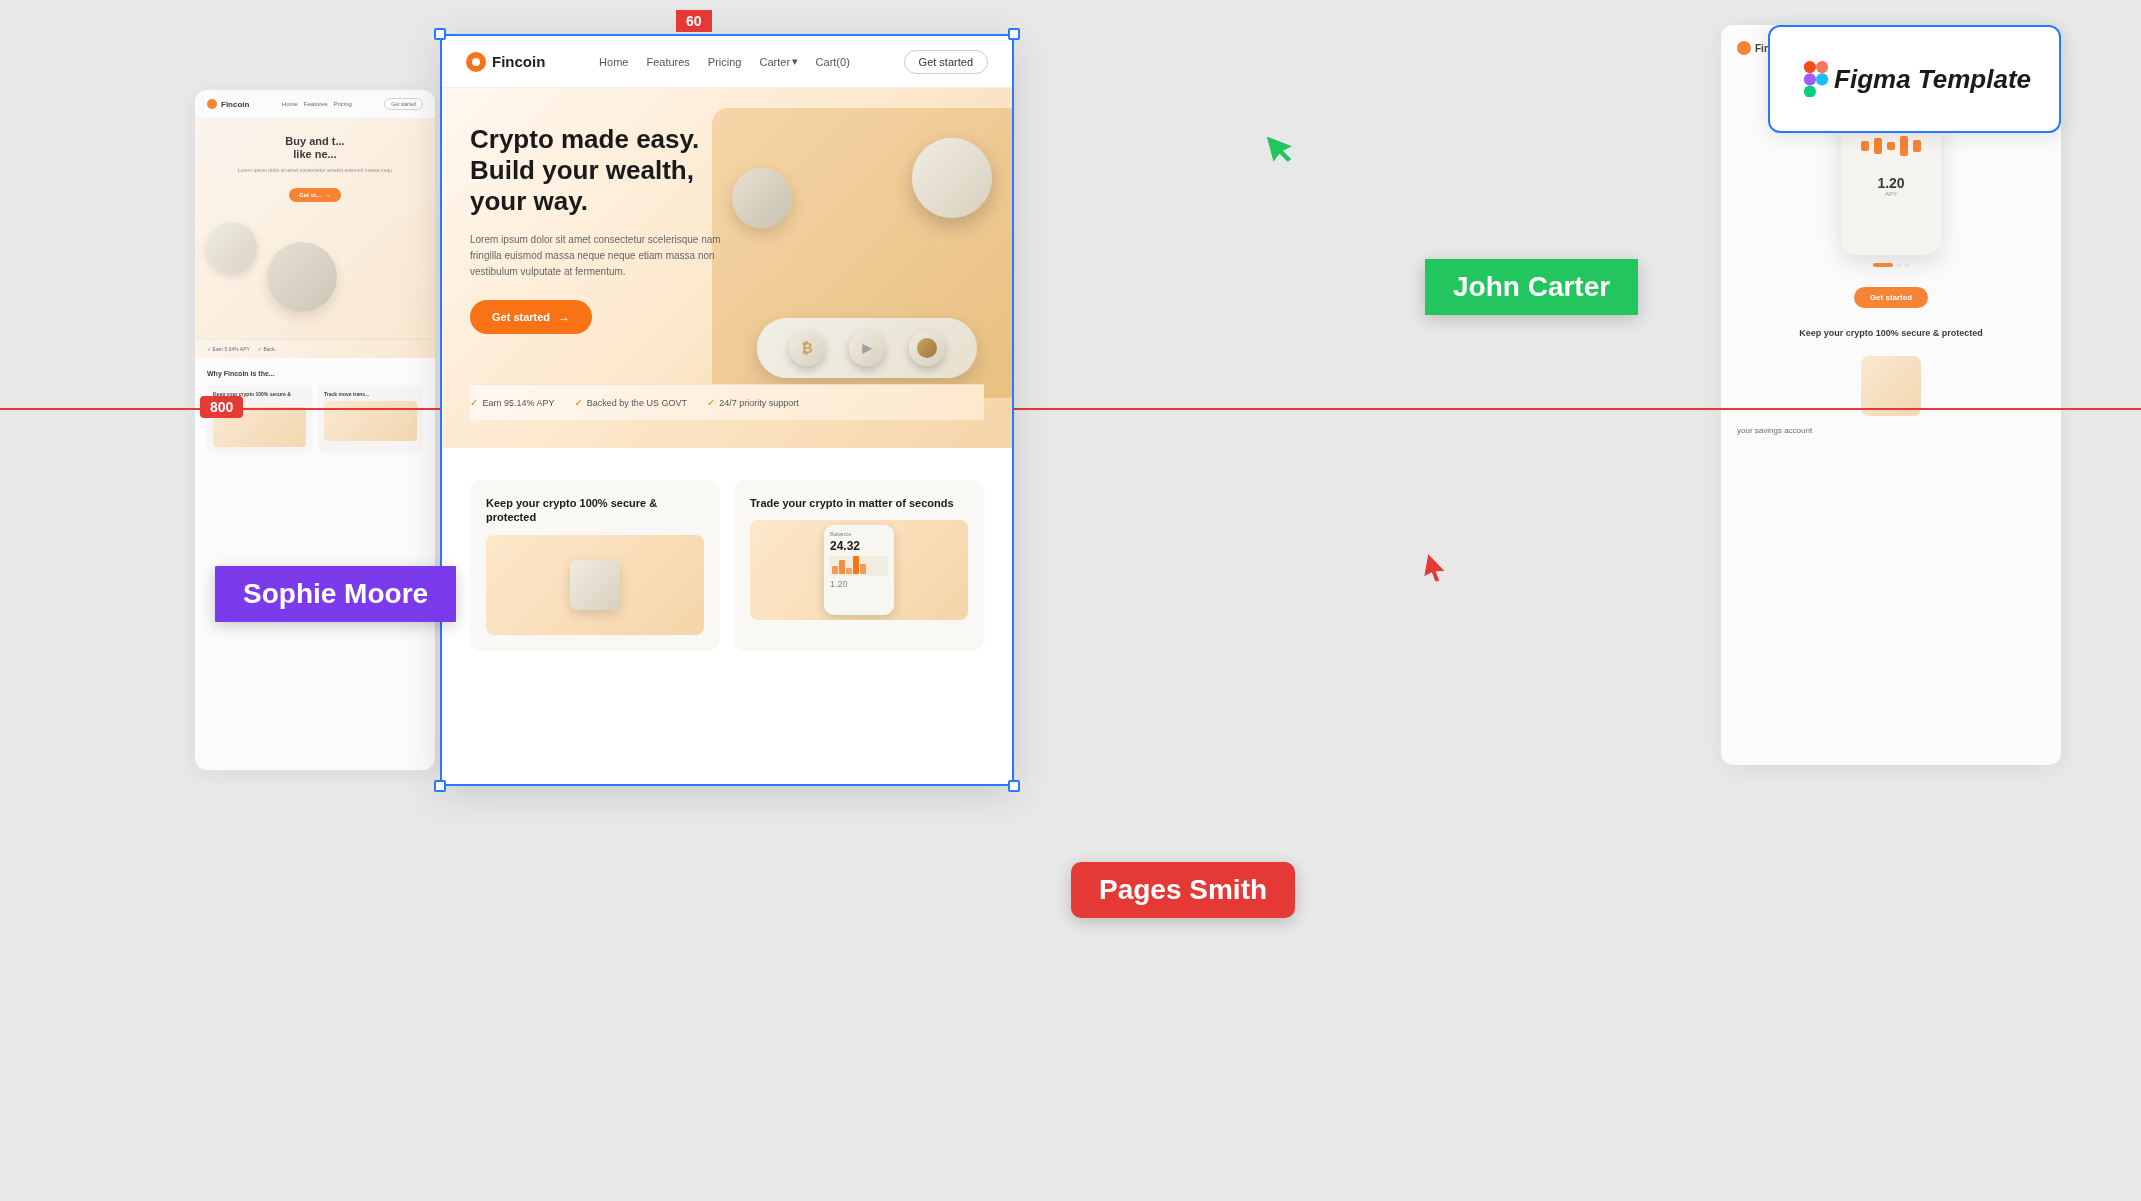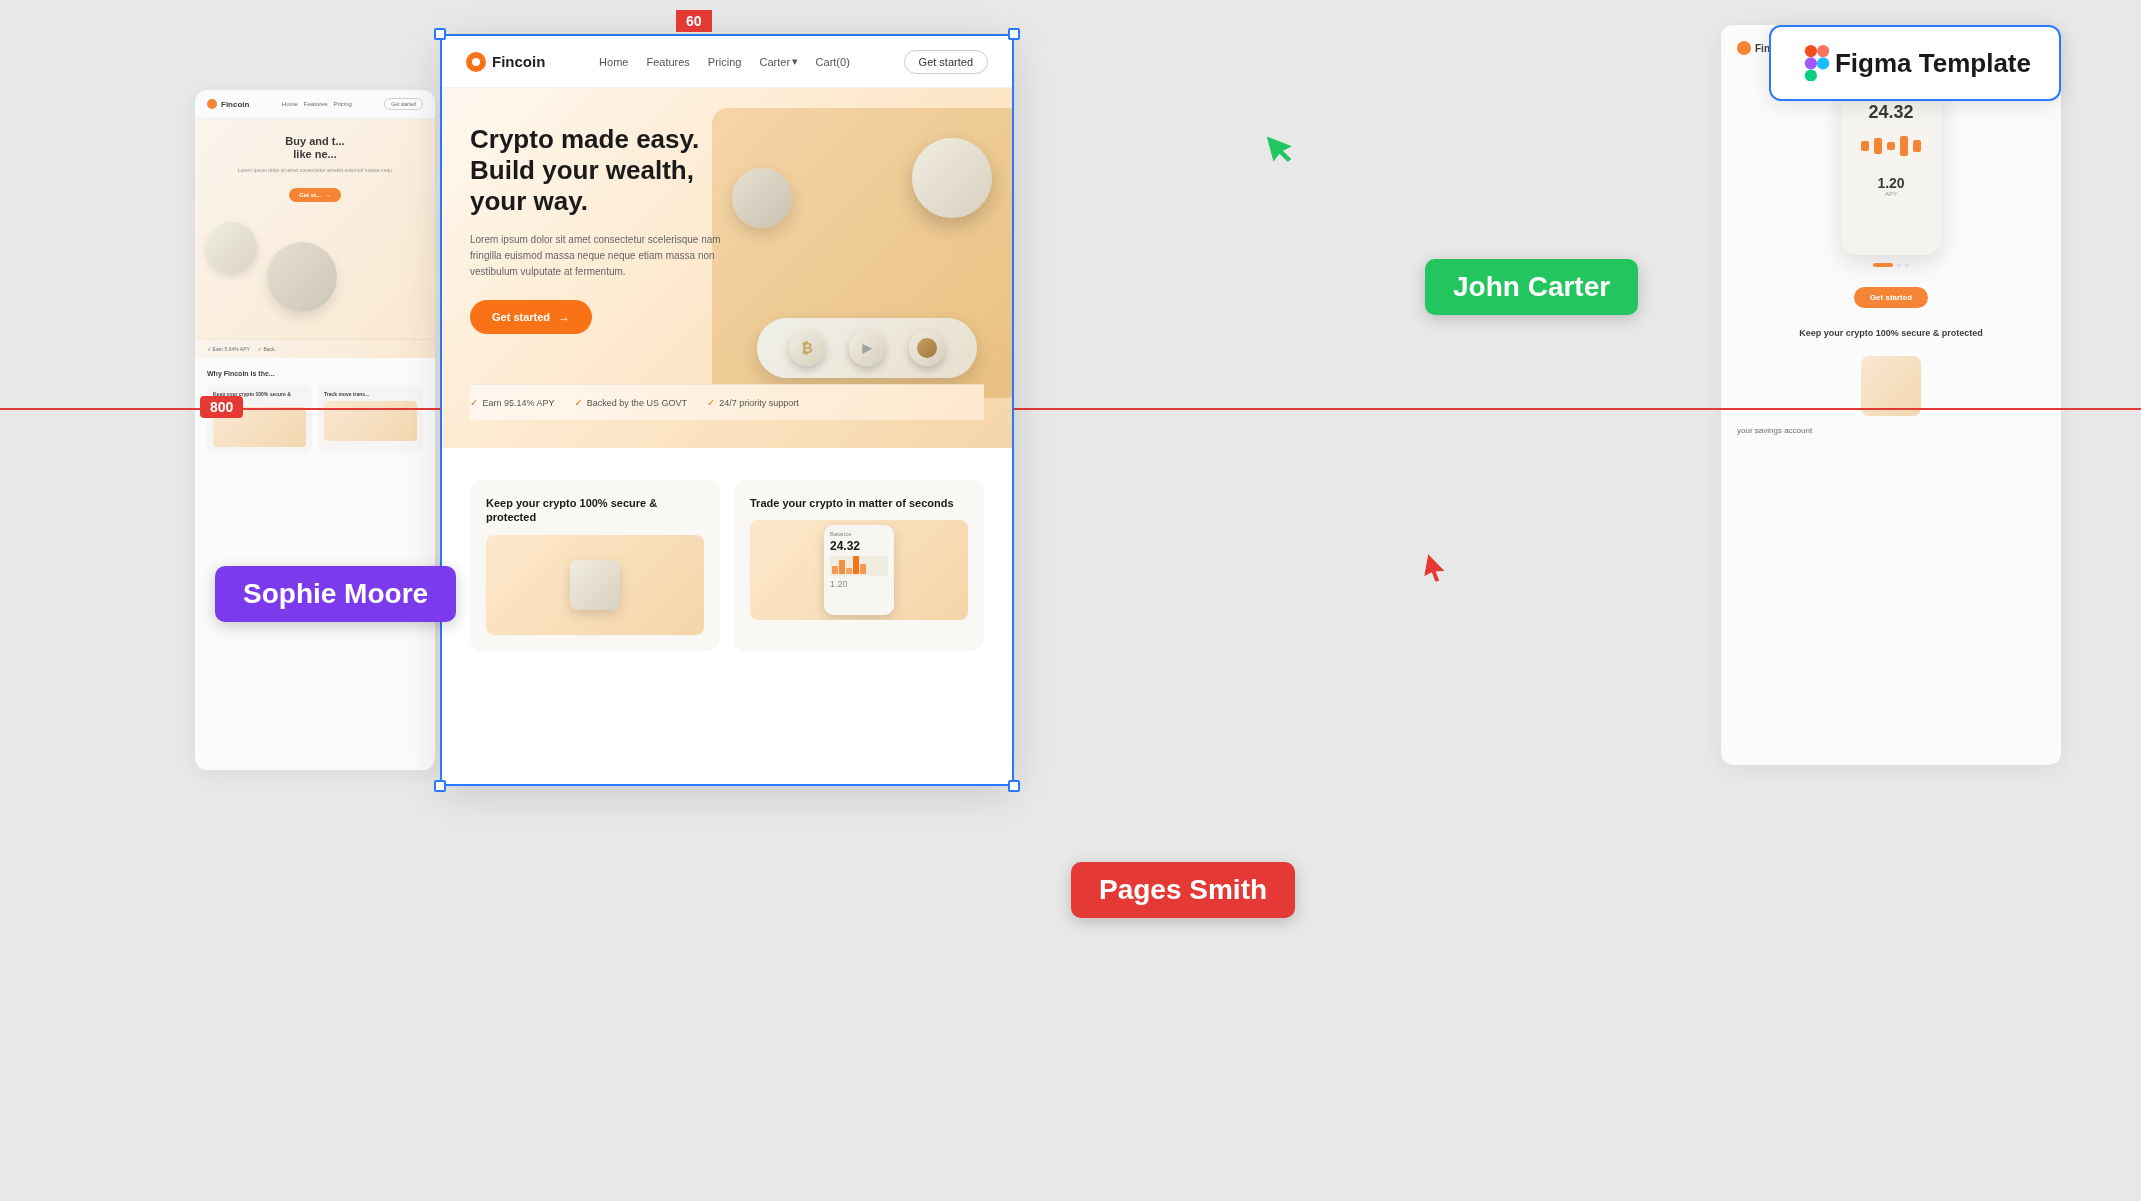--- a/index.html
+++ b/index.html
@@ -412,21 +412,21 @@
     
     .tag-john-carter {
       position: absolute;
       top: 259px;
       left: 1425px;
       background: #22c55e;
       color: white;
       font-size: 28px;
       font-weight: 700;
       padding: 12px 28px;
-      border-radius: 10px;
+      border-radius: 0;
       z-index: 50;
       white-space: nowrap;
       box-shadow: 0 4px 16px rgba(0,0,0,0.2);
     }
     .tag-andrew-smith {
       position: absolute;
       top: 862px;
       left: 1071px;
       background: #e53935;
       color: white;
@@ -440,40 +440,41 @@
     }
     .tag-sophie-moore {
       position: absolute;
       top: 566px;
       left: 215px;
       background: #7c3aed;
       color: white;
       font-size: 28px;
       font-weight: 700;
       padding: 12px 28px;
-      border-radius: 10px;
+      border-radius: 1px;
       z-index: 50;
       white-space: nowrap;
       box-shadow: 0 4px 16px rgba(0,0,0,0.2);
     }
 
     
     .figma-template-tag {
       position: absolute;
       top: 25px;
       right: 80px;
       background: white;
       border: 2px solid #2979ff;
       border-radius: 12px;
-      padding: 18px 28px;
+      padding: 34px 28px;
       display: flex;
       align-items: center;
       gap: 0;
       z-index: 50;
       box-shadow: 0 4px 20px rgba(0,0,0,0.1);
+      font-style: italic;
     }
     .figma-icon {
       width: 36px;
       height: 36px;
     }
     .figma-label {
       font-size: 26px;
       font-weight: 700;
       color: #1a1a1a;
     }

